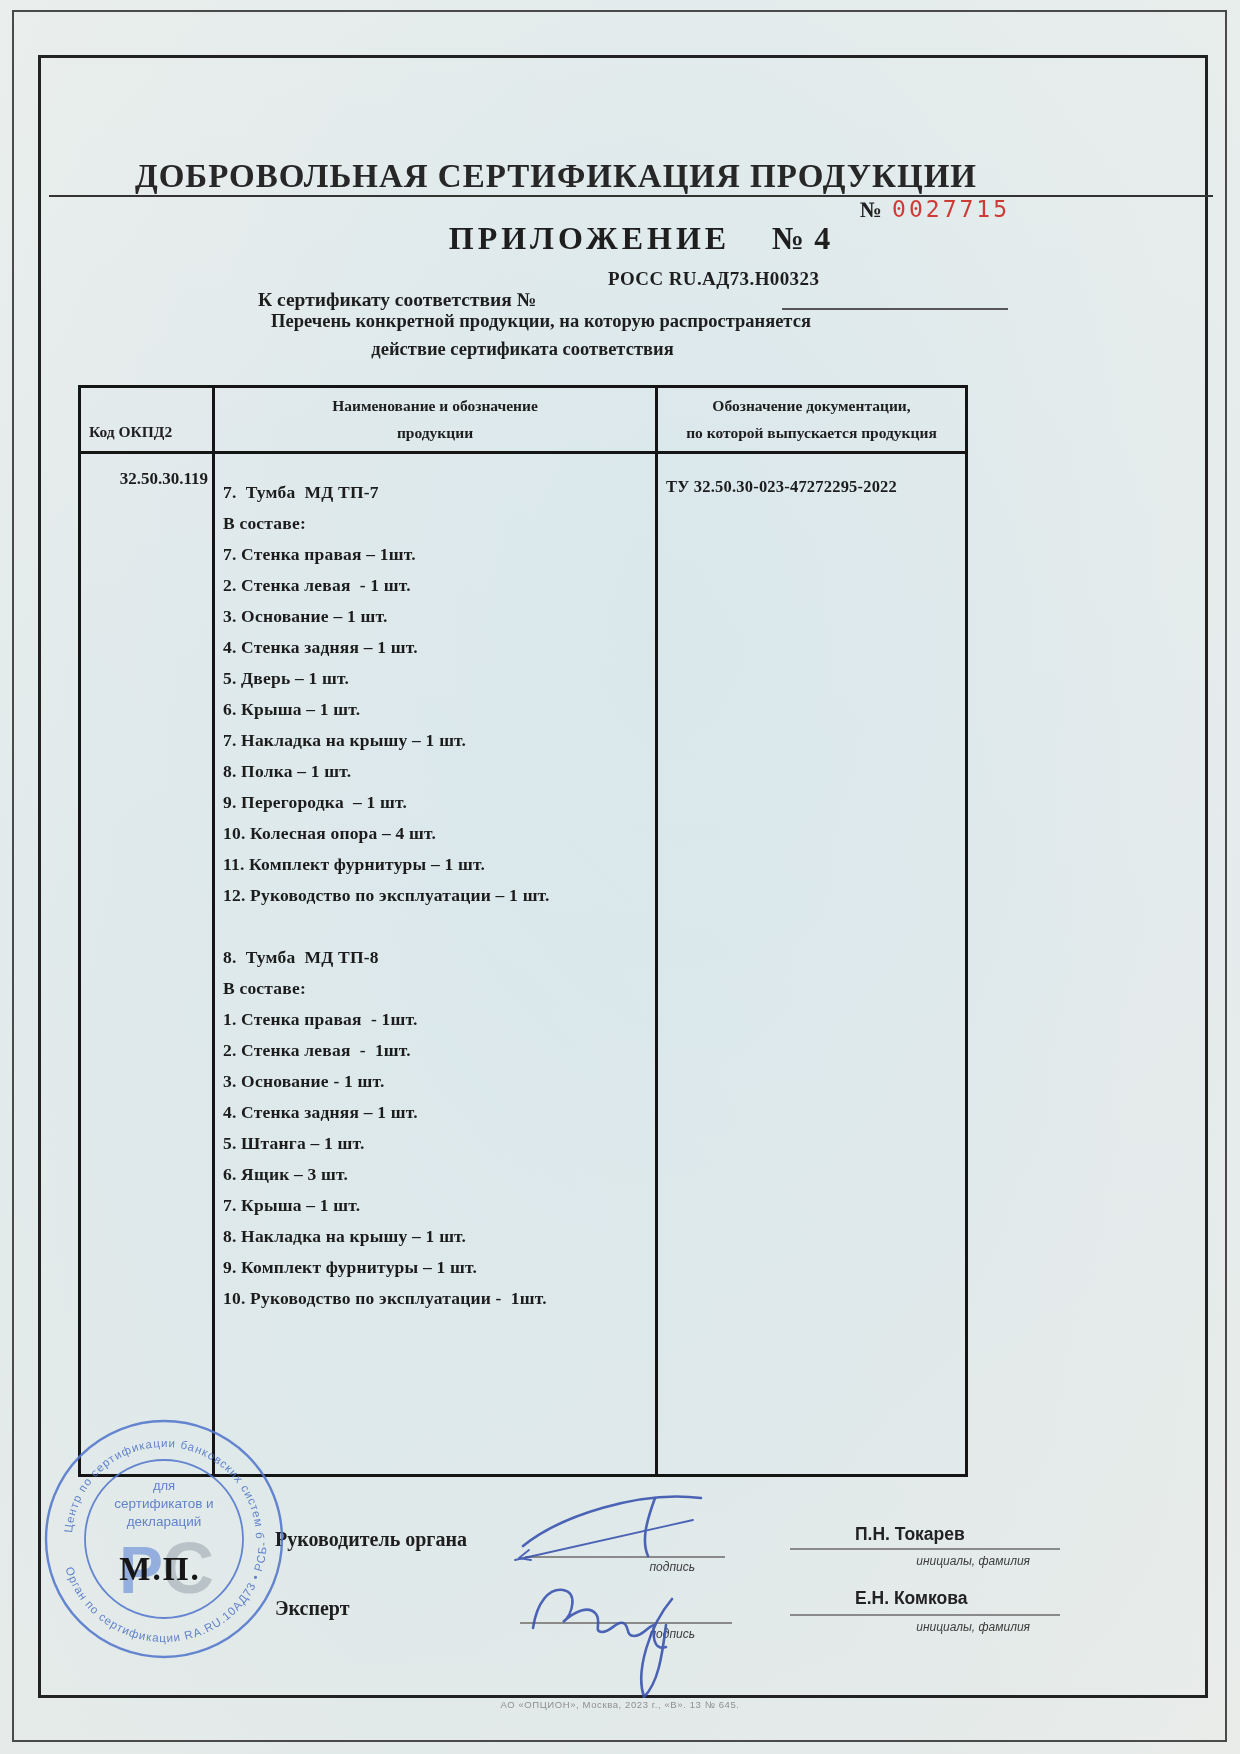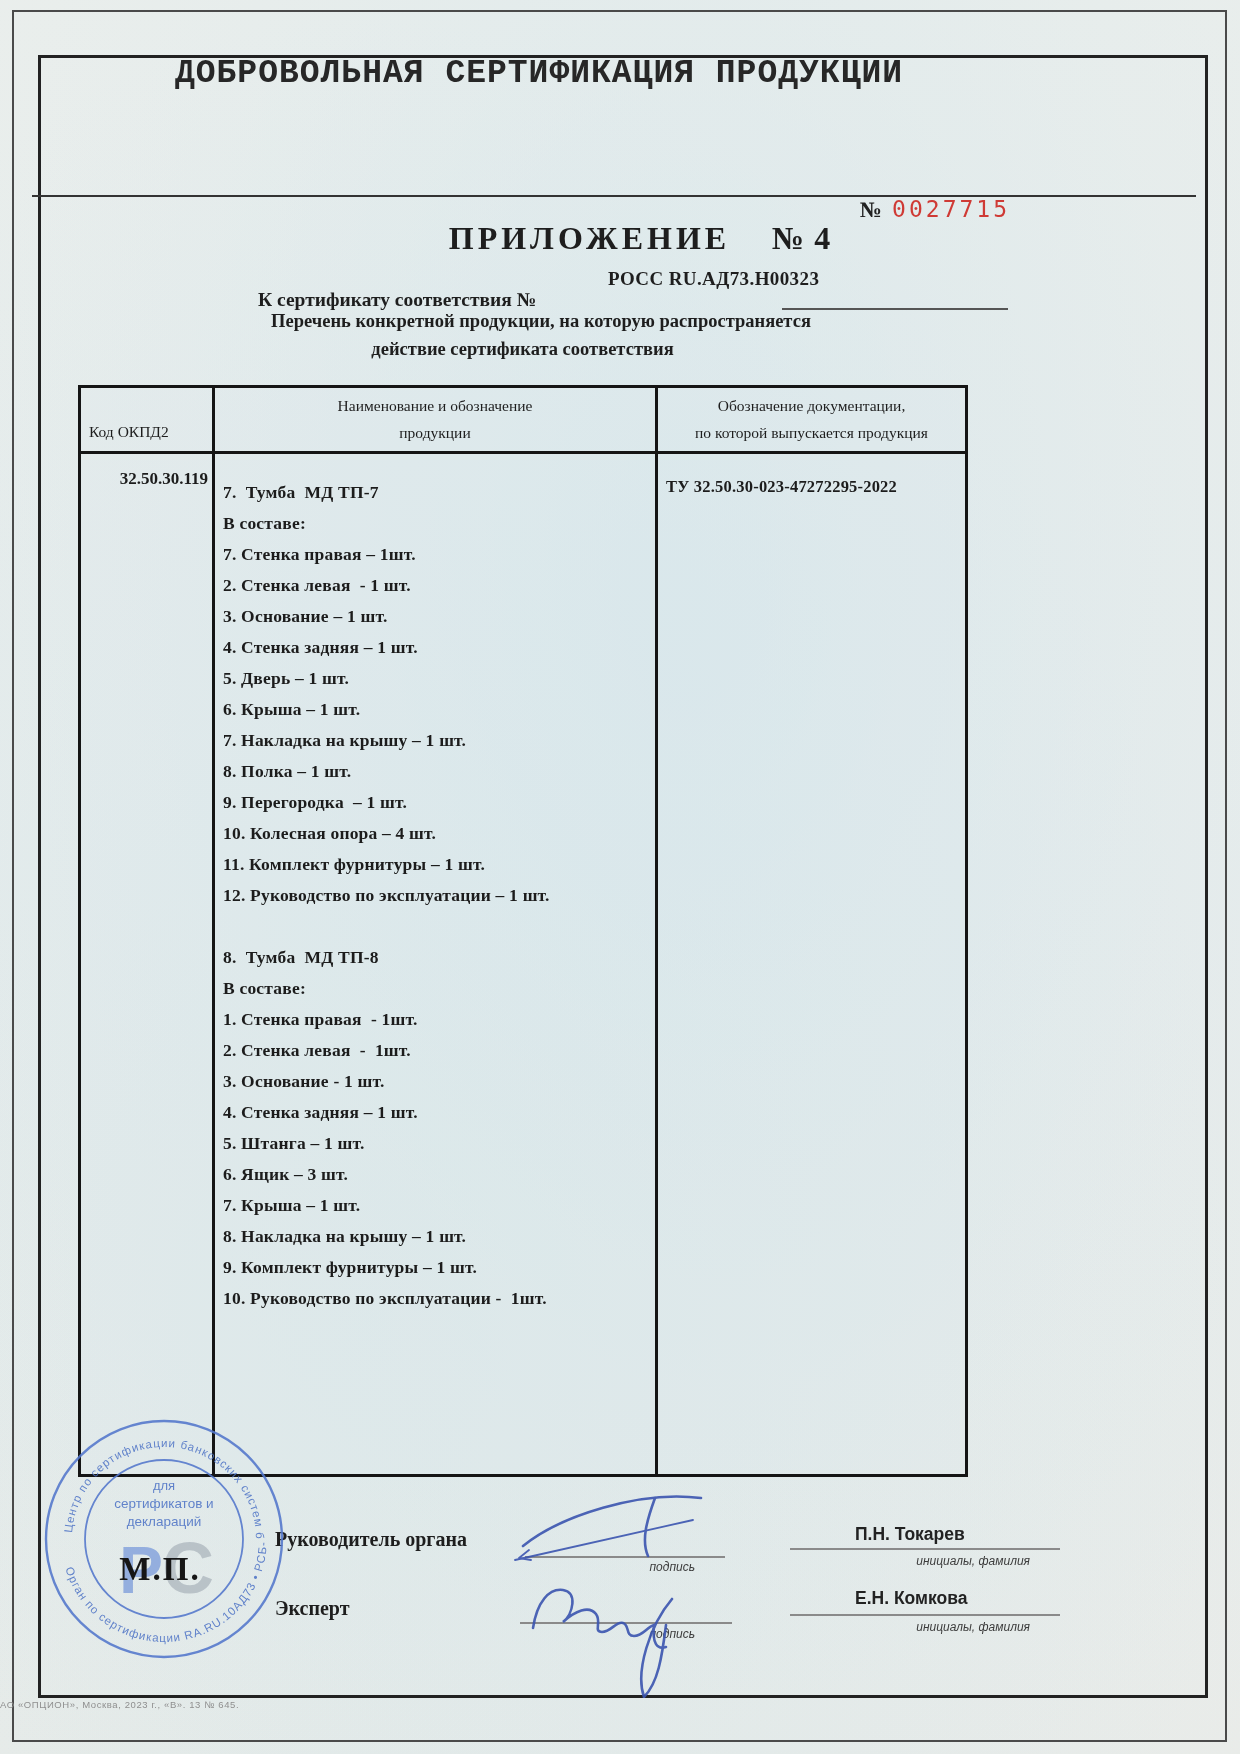--- a/index.html
+++ b/index.html
@@ -18,23 +18,23 @@
   }
   .outer-border{
     position:absolute;left:12px;top:10px;right:13px;bottom:12px;
     border:2px solid #4a4a4a;pointer-events:none;
   }
   .main-frame{
     position:absolute;left:38px;top:55px;width:1164px;height:1637px;
     border:3px solid #222;
   }
   .banner{
-    position:absolute;left:32px;top:55px;width:1164px;height:140px;
+    position:absolute;left:49px;top:55px;width:1164px;height:140px;
     border-bottom:2px solid #333;
-    display:flex;align-items:flex-start;justify-content:center;font-family:Liberation Mono, monospace;
+    display:flex;align-items:flex-end;justify-content:center;
   }
   .banner-title{
     font-size:33px;font-weight:700;letter-spacing:1px;color:#272727;
     transform:translateX(-75px);white-space:nowrap;
   }
   .doc-number{
     position:absolute;left:860px;top:196px;font-size:22px;font-weight:700;color:#222;
     white-space:nowrap;
   }
   .doc-number .red{
@@ -68,21 +68,21 @@
     font-size:18.5px;font-weight:700;color:#1e1e1e;white-space:nowrap;
   }
   .doc-table{
     position:absolute;left:78px;top:385px;width:890px;height:1092px;
     border:3px solid #151515;box-sizing:border-box;
     display:grid;grid-template-columns:134px 443px 1fr;
     grid-template-rows:66px 1fr;
     background:rgba(220,235,240,0.18);
   }
   .th,.td{box-sizing:border-box;}
-  .th{border-bottom:3px solid #151515;font-weight:400;font-size:15.5px;color:#1e1e1e;}
+  .th{border-bottom:3px solid #151515;font-weight:700;font-size:15.5px;color:#1e1e1e;}
   .th1,.td1{border-right:3px solid #151515;}
   .th2,.td2{border-right:3px solid #151515;}
   .th1{display:flex;align-items:flex-end;padding:0 4px 10px 8px;}
   .th2,.th3{display:flex;flex-direction:column;align-items:center;justify-content:center;gap:9px;text-align:center;padding:4px 6px;}
   .td1{padding:15px 4px 0 6px;font-weight:700;font-size:17px;text-align:right;}
   .td2{padding:23px 6px 0 8px;}
   .td3{padding:23px 8px 0 8px;text-align:left;font-weight:700;font-size:16.5px;letter-spacing:0.2px;}
   .product-line{
     font-size:17.5px;font-weight:700;line-height:31px;color:#1c1c1c;
     white-space:pre;letter-spacing:0.2px;
@@ -93,21 +93,21 @@
     position:absolute;font-family:"Liberation Sans","DejaVu Sans",sans-serif;
     font-size:12px;color:#3c3c3c;text-align:right;font-style:italic;
   }
   .sig-name{
     position:absolute;font-family:"Liberation Sans","DejaVu Sans",sans-serif;
     font-size:17.5px;font-weight:700;color:#222;white-space:nowrap;
   }
   .signature-svg{position:absolute;left:505px;top:1468px;}
   .seal-wrap{position:absolute;left:38px;top:1408px;width:252px;height:262px;}
   .footer-imprint{
-    position:absolute;left:0;top:1699px;width:1240px;
+    position:absolute;left:0;top:1699px;width:1240px;text-align:center;
     font-family:"Liberation Sans","DejaVu Sans",sans-serif;
     font-size:9.5px;color:#8f8f8f;letter-spacing:0.6px;
   }
 </style>
 </head>
 <body>
 
 <div class="page">
   <div class="outer-border"></div>
   <div class="main-frame"></div>

